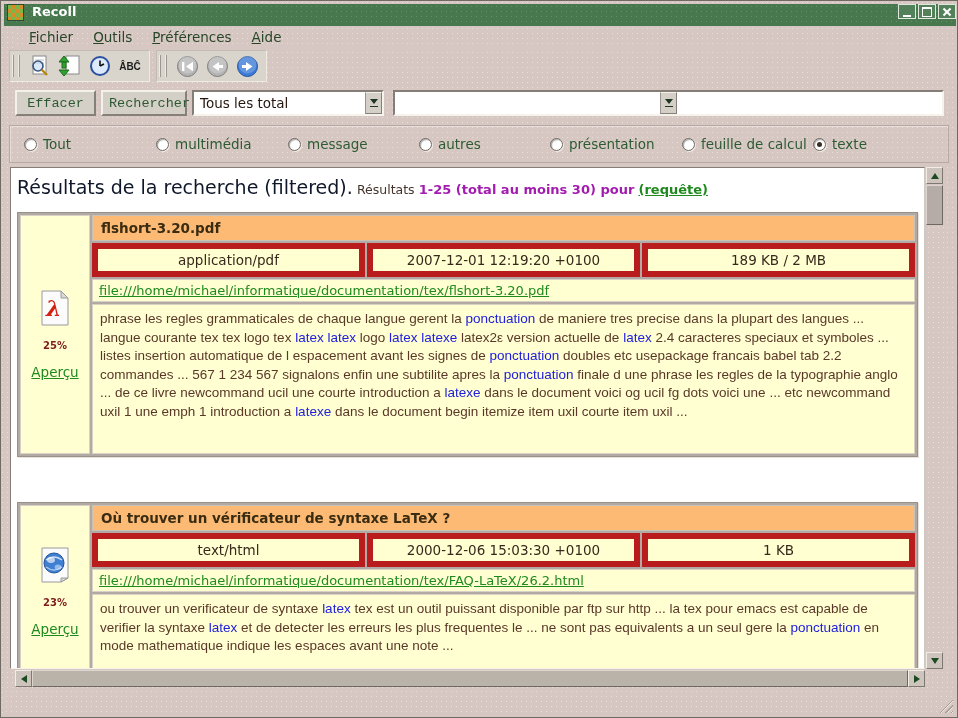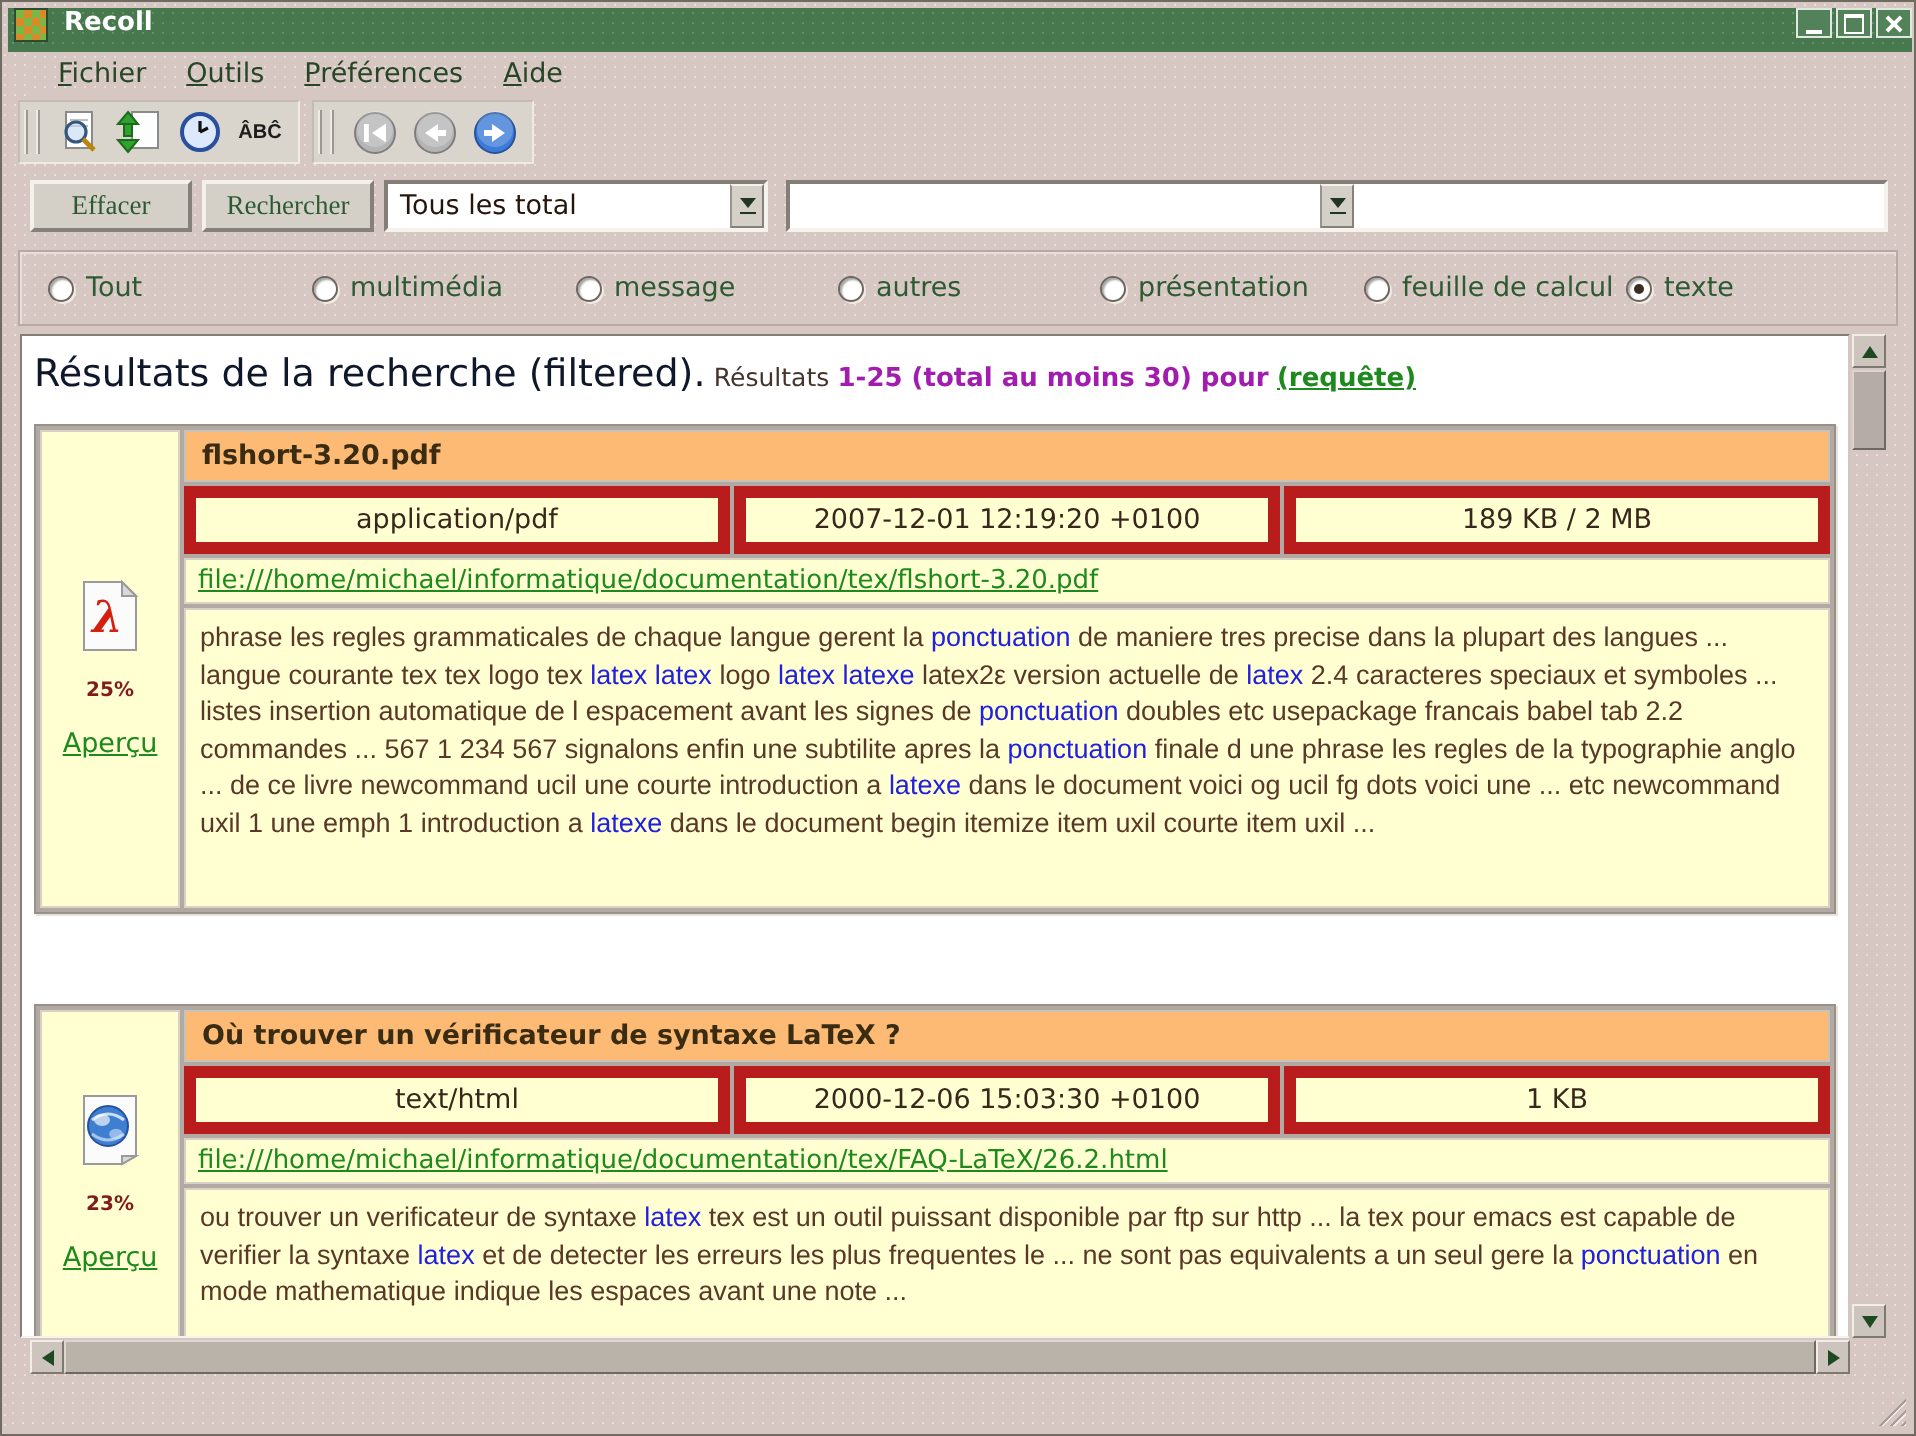--- a/index.html
+++ b/index.html
@@ -68,21 +68,21 @@
     width:26px;height:26px;display:flex;align-items:center;justify-content:center;
     background:transparent;border:none;padding:0;cursor:default;
   }
   .abc-glyph{font-size:10px;font-weight:bold;color:#1c1c1c;letter-spacing:0px;}
   
   .searchrow{position:absolute;left:0;top:88px;width:958px;height:28px;}
   .push-btn{
     position:absolute;height:26px;background:#d5d0c7;color:#2d5a33;
     border-top:2px solid #f4f1ea;border-left:2px solid #f4f1ea;
     border-bottom:2px solid #85807a;border-right:2px solid #85807a;
-    font-family:Liberation Serif, serif;font-size:13.5px;cursor:default;text-align:center;
+    font-family:Liberation Mono, monospace;font-size:13.5px;cursor:default;text-align:center;
   }
   #btn-clear{left:14px;top:1px;width:81px;}
   #btn-search{left:100px;top:1px;width:86px;}
   .combo{
     position:absolute;top:1px;height:26px;background:#fff;box-sizing:border-box;
     border-top:2px solid #847e76;border-left:2px solid #847e76;
     border-bottom:2px solid #f6f3ec;border-right:2px solid #f6f3ec;
     display:flex;align-items:center;
   }
   #combo-mode{left:191px;width:192px;}

